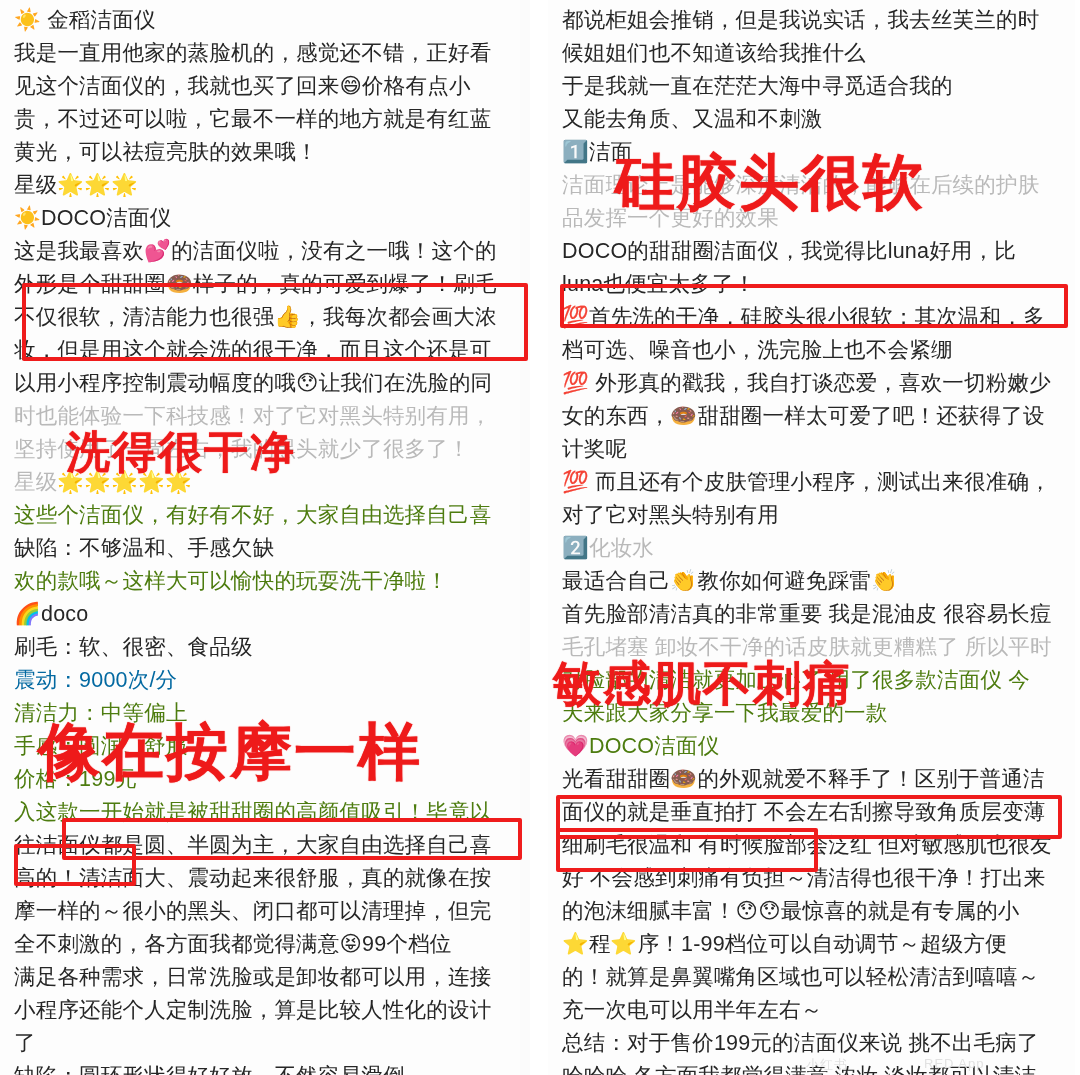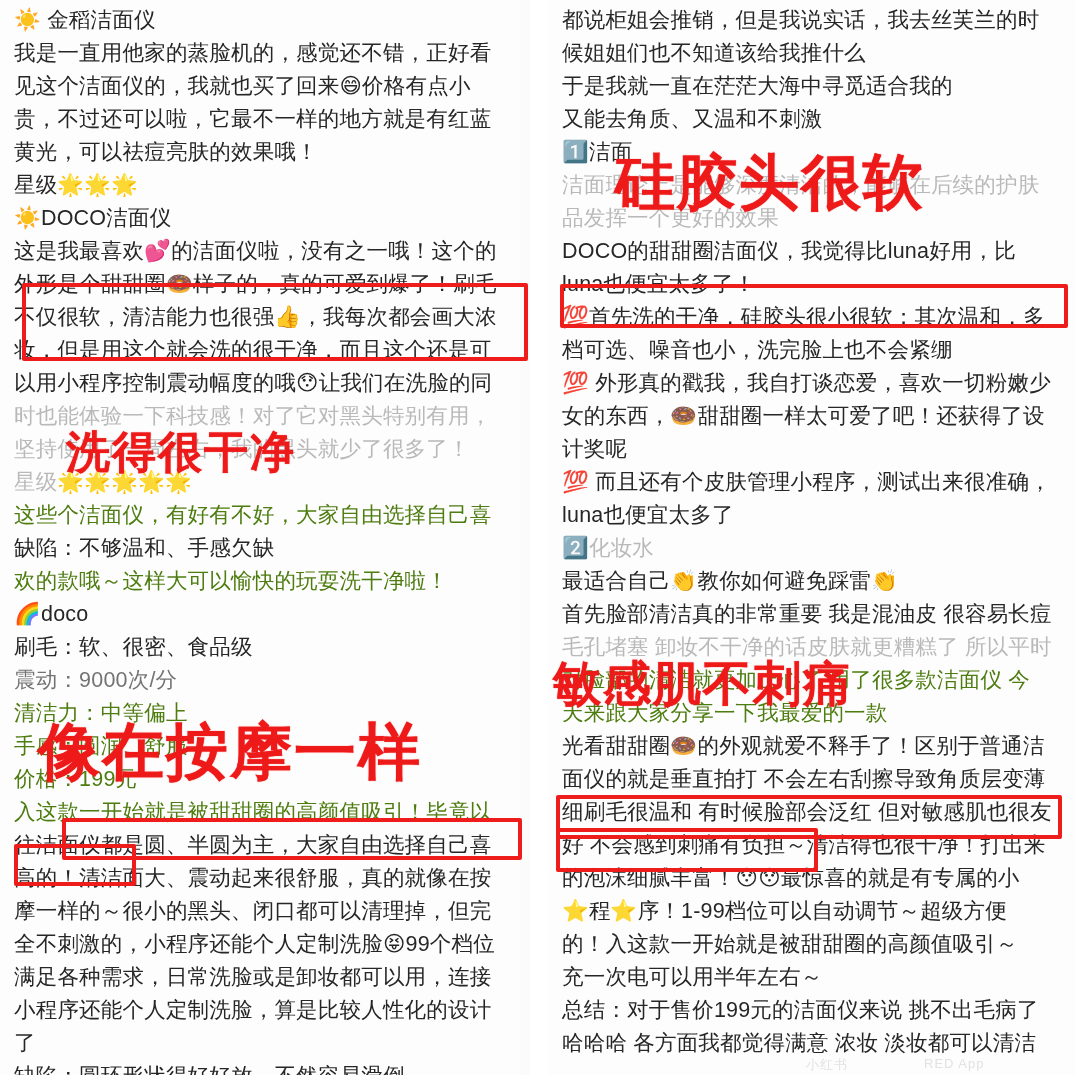--- a/index.html
+++ b/index.html
@@ -39,21 +39,21 @@
   p.line {
     margin: 0;
     font-size: 21.5px;
     line-height: 33px;
     color: #262626;
     letter-spacing: 0.2px;
     white-space: pre-wrap;
     word-break: break-all;
   }
   p.line.faded { color: #b9b9b9; }
-  p.line.semi { color: #737373; }
+  p.line.semi { color: #0369a1; }
   p.line.light { color: #4d7c0f; }
   
   .mark-text {
     position: absolute;
     color: #ee1a1a;
     font-weight: bold;
     font-family: "DejaVu Sans", "Liberation Sans", sans-serif;
     letter-spacing: 2px;
     text-shadow: 0 0 1px #ee1a1a;
     white-space: nowrap;
@@ -102,21 +102,21 @@
     <p class="line">🌈doco</p>
     <p class="line">刷毛：软、很密、食品级</p>
     <p class="line semi">震动：9000次/分</p>
     <p class="line light">清洁力：中等偏上</p>
     <p class="line light">手感：圆润、舒服</p>
     <p class="line light">价格：199元</p>
     <p class="line light">入这款一开始就是被甜甜圈的高颜值吸引！毕竟以</p>
     <p class="line">往洁面仪都是圆、半圆为主，大家自由选择自己喜</p>
     <p class="line">高的！清洁面大、震动起来很舒服，真的就像在按</p>
     <p class="line">摩一样的～很小的黑头、闭口都可以清理掉，但完</p>
-    <p class="line">全不刺激的，小程序还能个人定制洗脸😝99个档位</p>
+    <p class="line">全不刺激的，各方面我都觉得满意😝99个档位</p>
     <p class="line">满足各种需求，日常洗脸或是卸妆都可以用，连接</p>
     <p class="line">小程序还能个人定制洗脸，算是比较人性化的设计</p>
     <p class="line">了</p>
     <p class="line">缺陷：圆环形状得好好放，不然容易滑倒</p>
 
   </div>
 
   <div class="col col-right">
     <p class="line">都说柜姐会推销，但是我说实话，我去丝芙兰的时</p>
     <p class="line">候姐姐们也不知道该给我推什么</p>
@@ -126,34 +126,35 @@
     <p class="line faded">洁面理论上是能够深度清洁的，能够在后续的护肤</p>
     <p class="line faded">品发挥一个更好的效果</p>
     <p class="line">DOCO的甜甜圈洁面仪，我觉得比luna好用，比</p>
     <p class="line">luna也便宜太多了！</p>
     <p class="line">💯首先洗的干净，硅胶头很小很软；其次温和，多</p>
     <p class="line">档可选、噪音也小，洗完脸上也不会紧绷</p>
     <p class="line">💯 外形真的戳我，我自打谈恋爱，喜欢一切粉嫩少</p>
     <p class="line">女的东西，🍩甜甜圈一样太可爱了吧！还获得了设</p>
     <p class="line">计奖呢</p>
     <p class="line">💯 而且还有个皮肤管理小程序，测试出来很准确，</p>
-    <p class="line">luna也便宜太多了</p>
+    <p class="line">对了它对黑头特别有用</p>
     <p class="line faded">2️⃣化妆水</p>
     <p class="line">最适合自己👏教你如何避免踩雷👏</p>
     <p class="line">首先脸部清洁真的非常重要 我是混油皮 很容易长痘</p>
     <p class="line faded">毛孔堵塞 卸妆不干净的话皮肤就更糟糕了 所以平时</p>
     <p class="line light">对脸部的清洁就更加上心了 用了很多款洁面仪 今</p>
     <p class="line light">天来跟大家分享一下我最爱的一款</p>
+    <p class="line light">💗DOCO洁面仪</p>
     <p class="line">光看甜甜圈🍩的外观就爱不释手了！区别于普通洁</p>
     <p class="line">面仪的就是垂直拍打 不会左右刮擦导致角质层变薄</p>
     <p class="line">细刷毛很温和 有时候脸部会泛红 但对敏感肌也很友</p>
     <p class="line">好 不会感到刺痛有负担～清洁得也很干净！打出来</p>
     <p class="line">的泡沫细腻丰富！😯😯最惊喜的就是有专属的小</p>
     <p class="line">⭐程⭐序！1-99档位可以自动调节～超级方便</p>
-    <p class="line">的！入这款一开始就是被甜甜圈的高颜值吸引～</p>
+    <p class="line">的！就算是鼻翼嘴角区域也可以轻松清洁到嘻嘻～</p>
     <p class="line">充一次电可以用半年左右～</p>
     <p class="line">总结：对于售价199元的洁面仪来说 挑不出毛病了</p>
     <p class="line">哈哈哈 各方面我都觉得满意 浓妆 淡妆都可以清洁</p>
 
   </div>
 
   <div class="mark-text" style="left:615px; top:143px; font-size:60px;">硅胶头很软</div>
 
   <div class="mark-text" style="left:66px; top:423px; font-size:44px;">洗得很干净</div>
 

